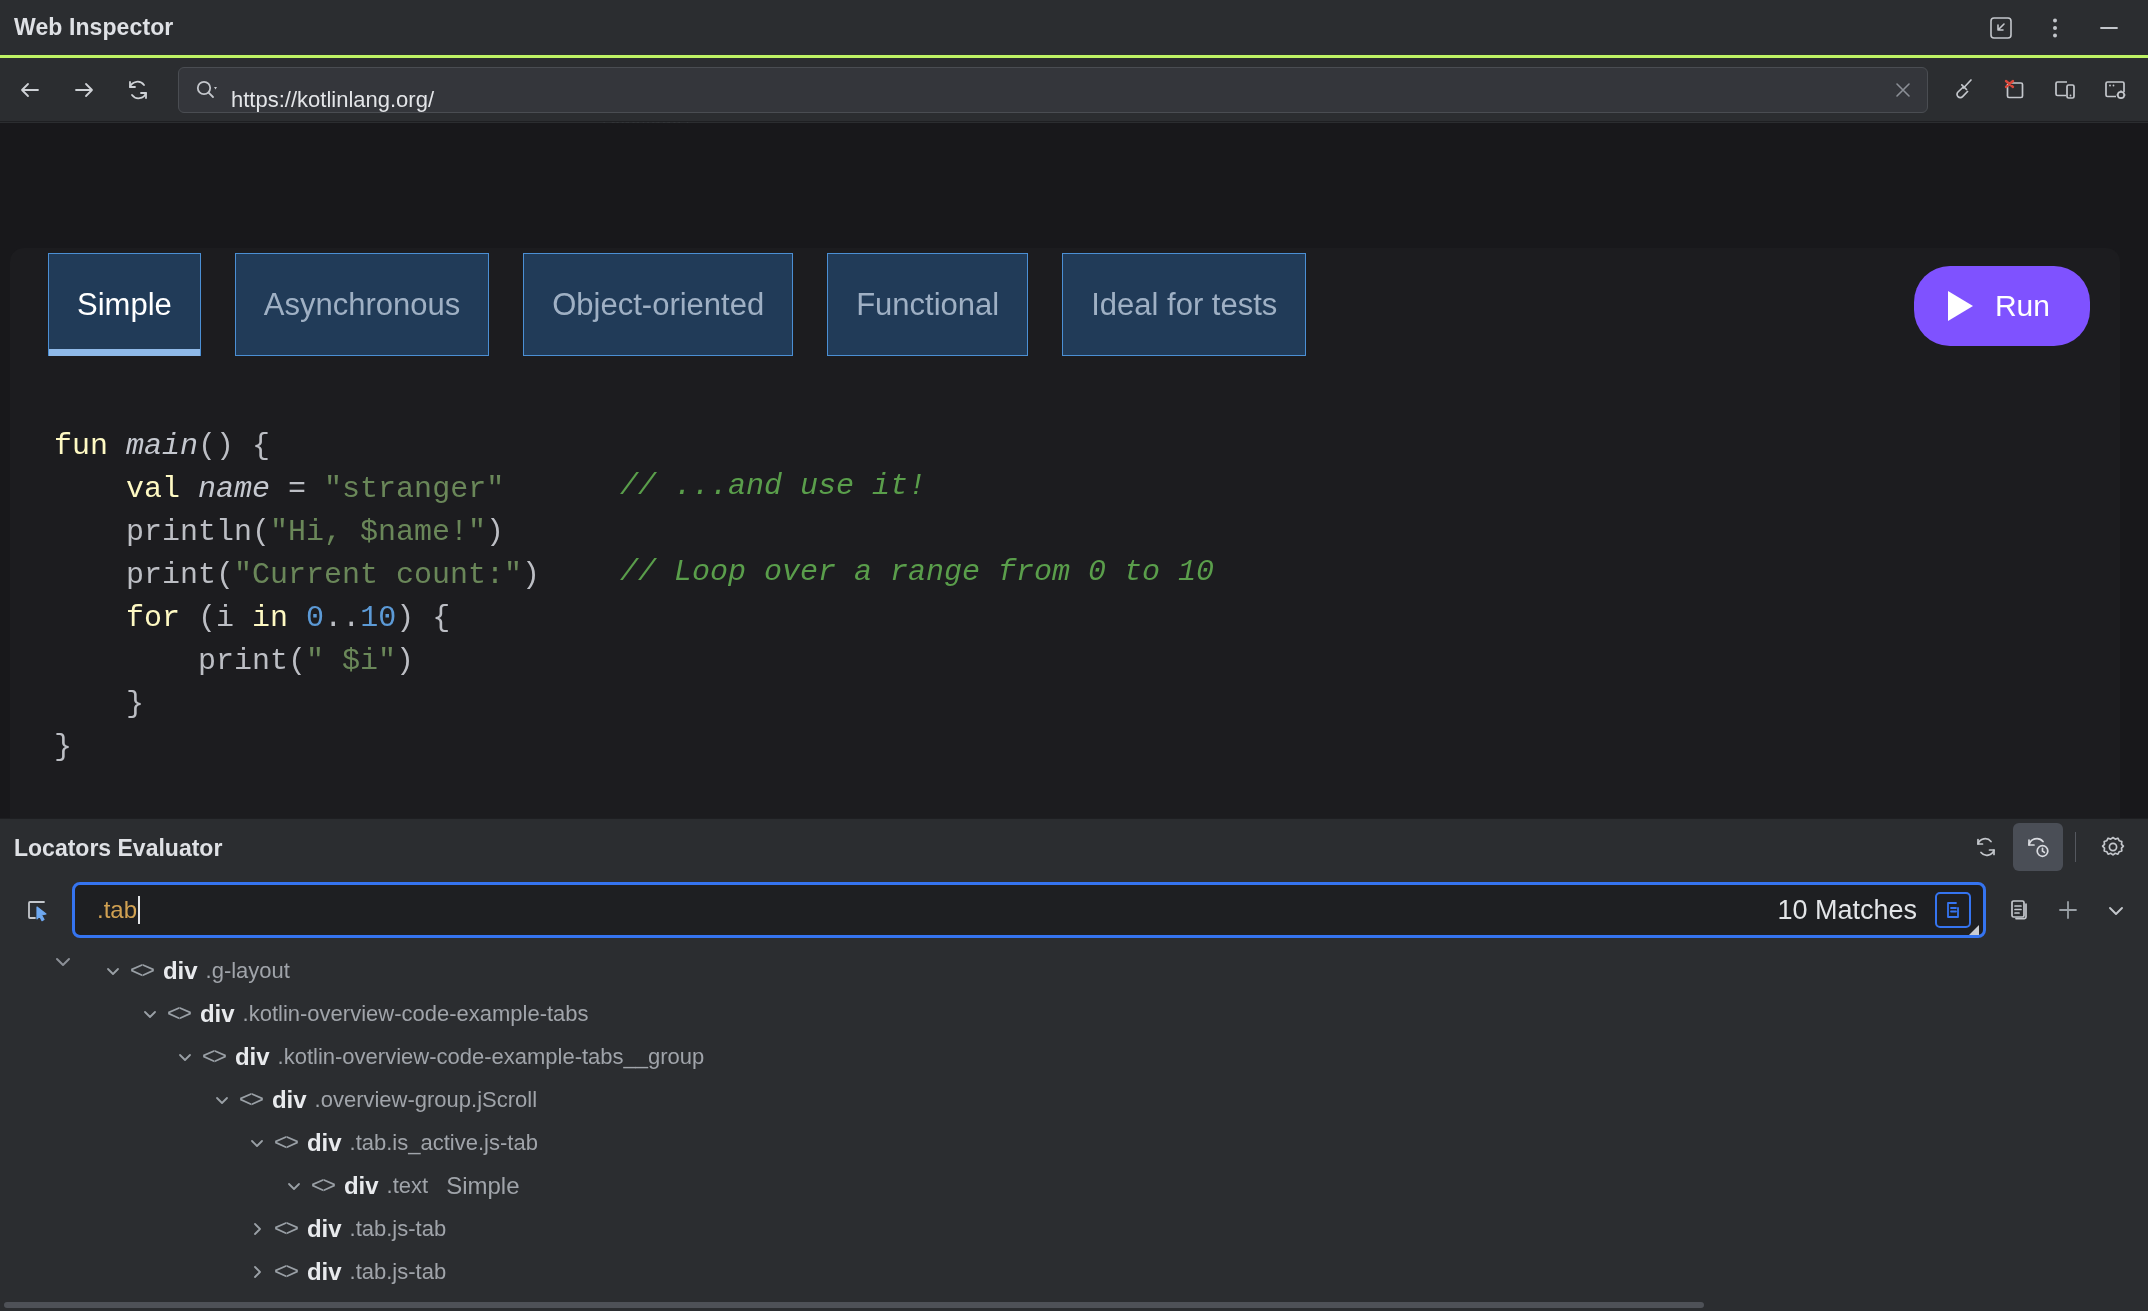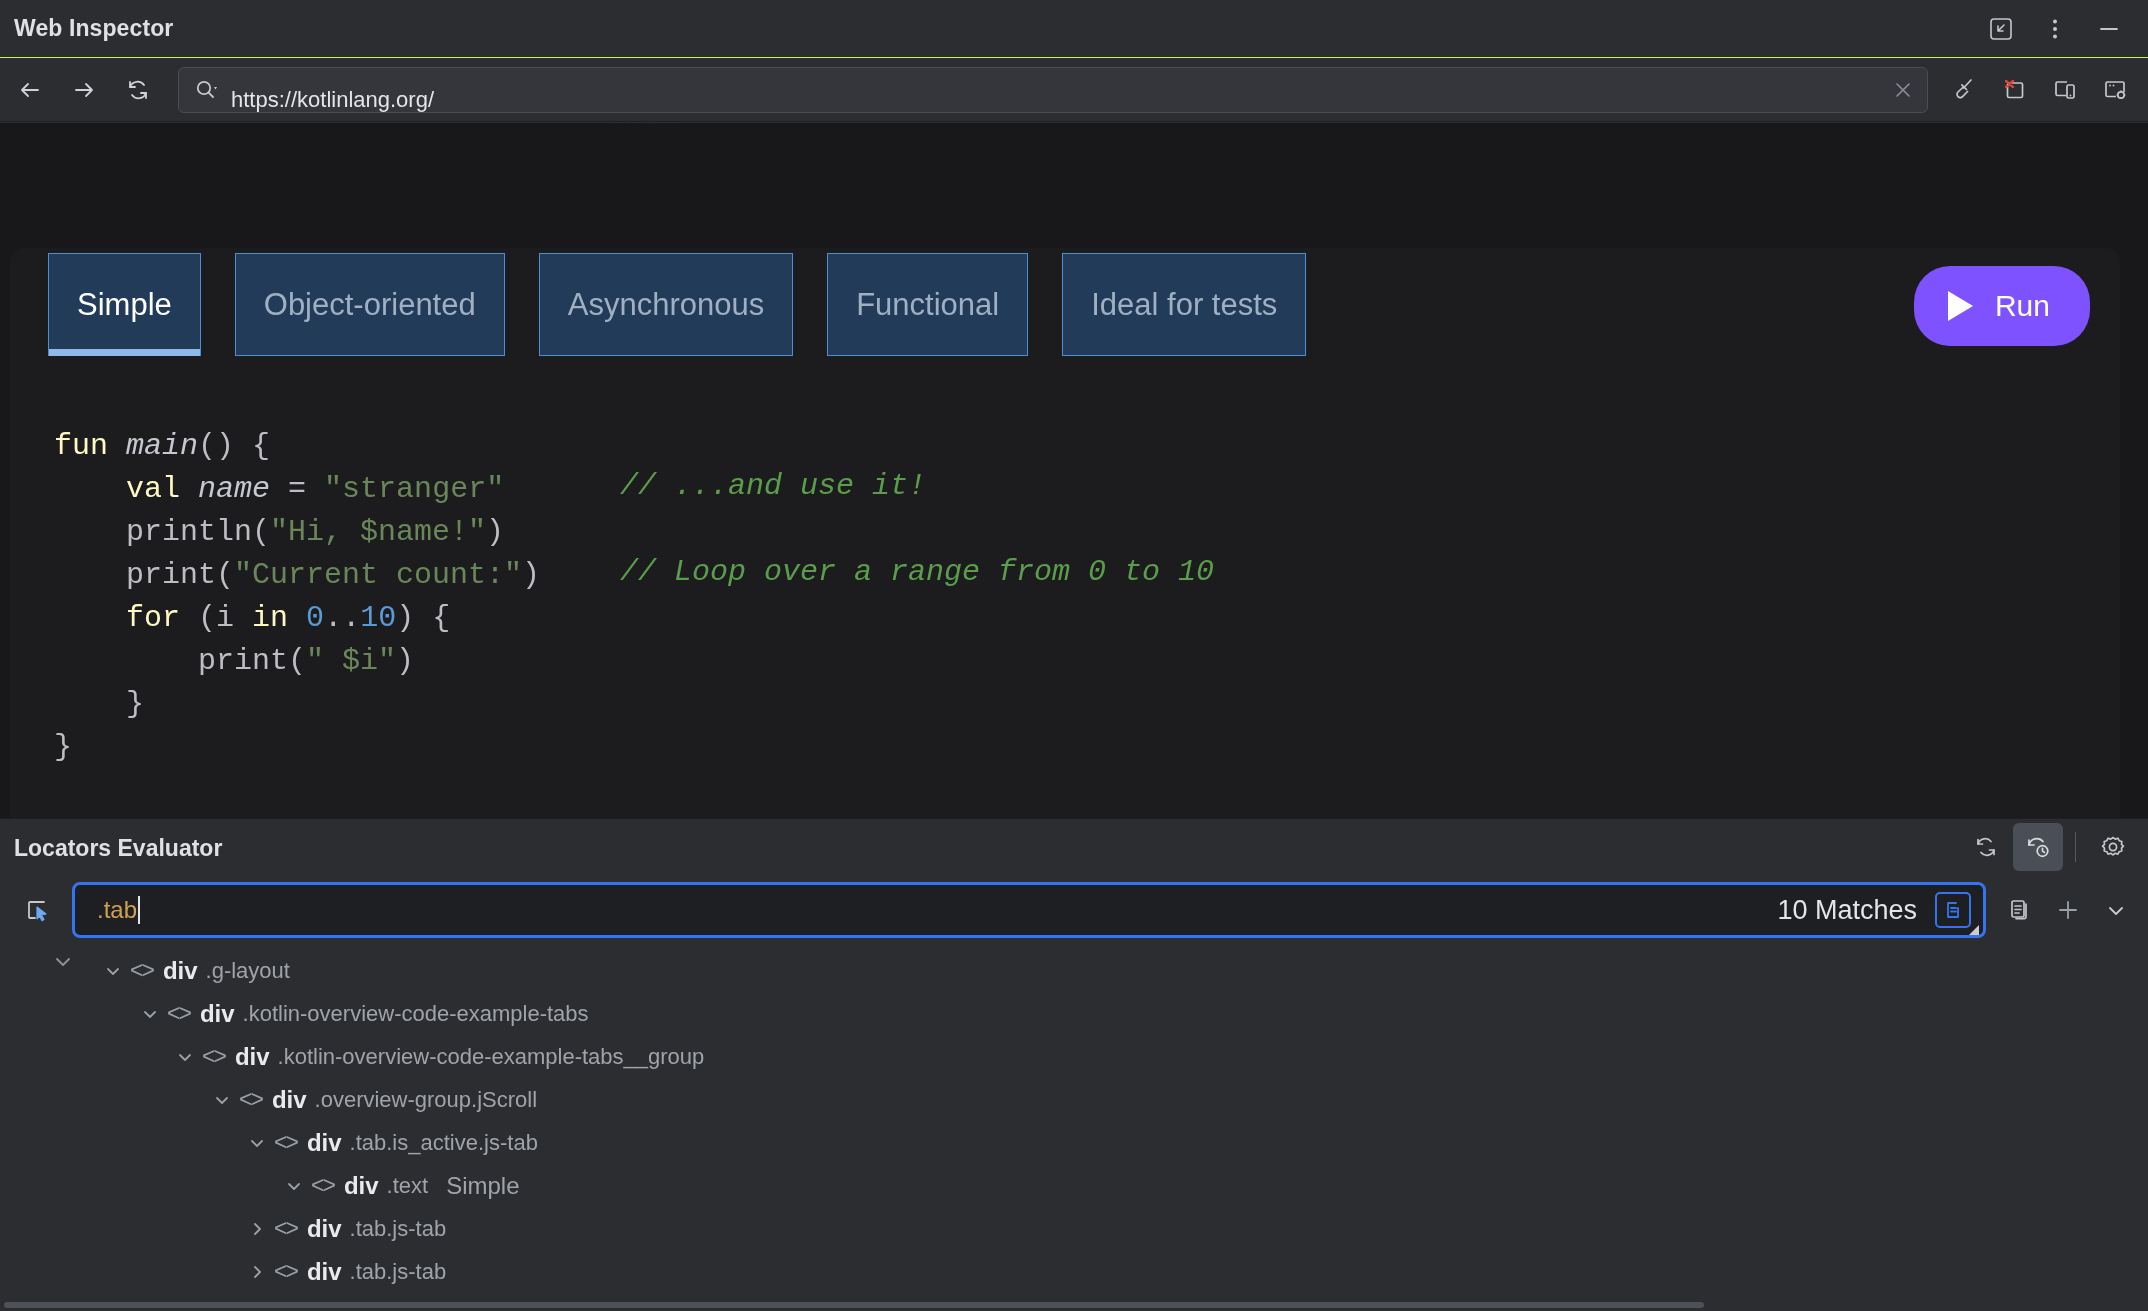--- a/index.html
+++ b/index.html
@@ -17,21 +17,21 @@
     opacity: 0.045; overflow: hidden;
     font-family: "Liberation Mono", monospace; font-size: 17px; color: #c8d0d8;
     white-space: pre;
   }
   .ghost .gline { position: absolute; }
 
   
   .titlebar {
     position: absolute; left: 0; top: 0; width: 2148px; height: 58px;
     background: #2b2d30; display: flex; align-items: center;
-    border-bottom: 1px solid #bef264;
+    border-bottom: 3px solid #bef264;
   }
   .title-text {
     margin-left: 14px; font-size: 23px; font-weight: bold; color: #dfe1e5;
     letter-spacing: .1px;
   }
   .title-spacer { flex: 1; }
   .tb-btn {
     width: 54px; height: 44px; display: flex; align-items: center; justify-content: center;
     color: #b9bcc2; cursor: pointer; border-radius: 4px;
   }
@@ -328,24 +328,24 @@
   <div class="viewport">
     <div class="page-bg"></div>
 
     <div class="code-card">
 
       <div class="tabs-row">
         <div class="tab first active">
           <span>Simple</span>
         </div>
         <div class="tab">
+          <span>Asynchronous</span>
+        </div>
+        <div class="tab">
           <span>Object-oriented</span>
-        </div>
-        <div class="tab">
-          <span>Asynchronous</span>
         </div>
         <div class="tab">
           <span>Functional</span>
         </div>
         <div class="tab">
           <span>Ideal for tests</span>
         </div>
       </div>
 
       <button class="run-btn">

